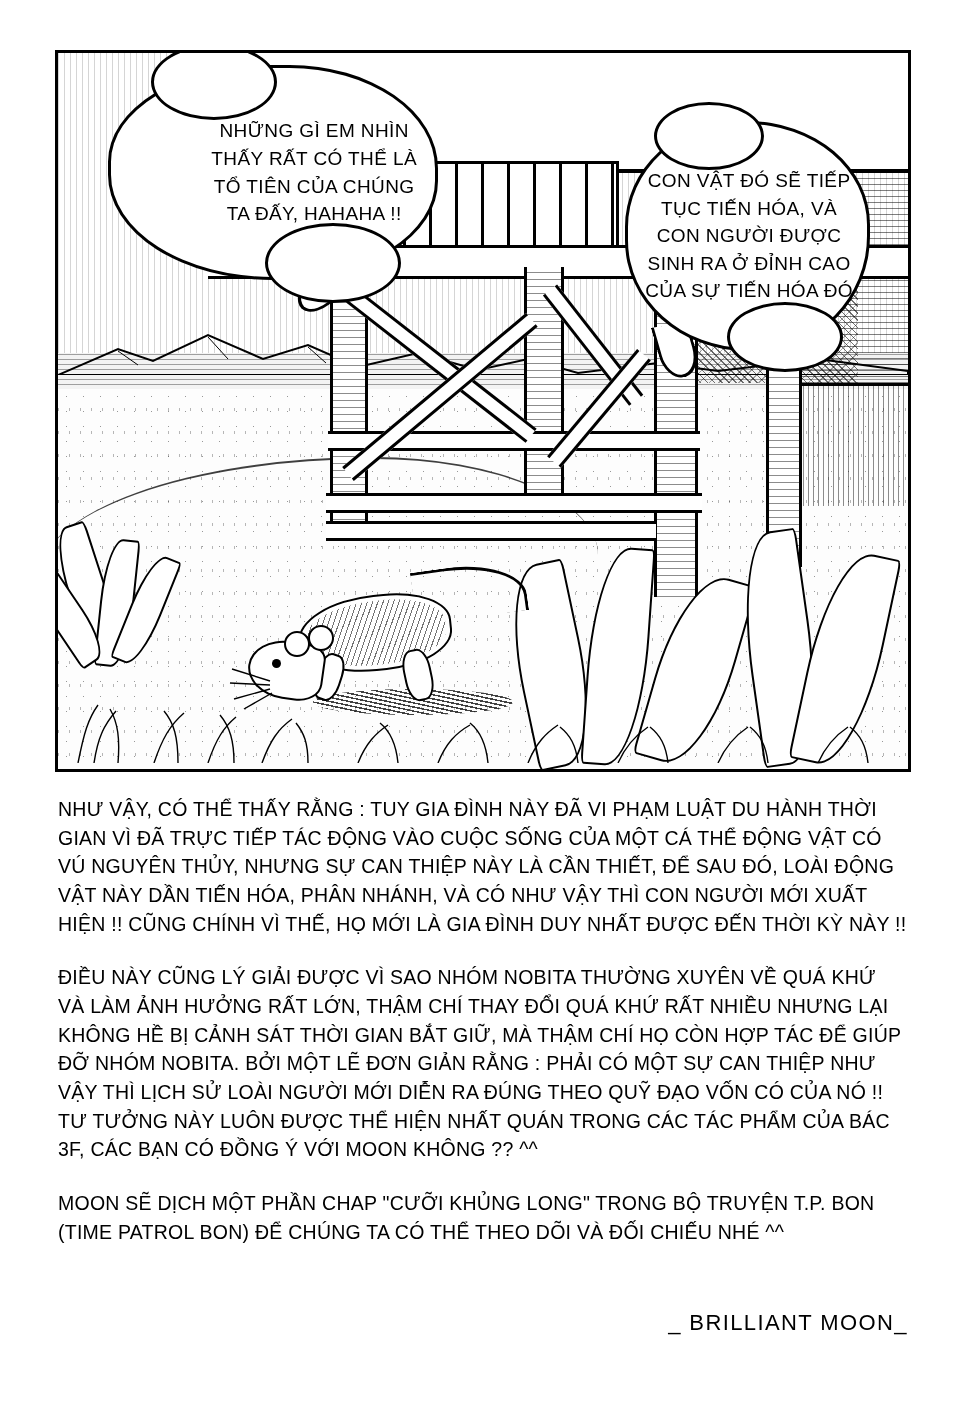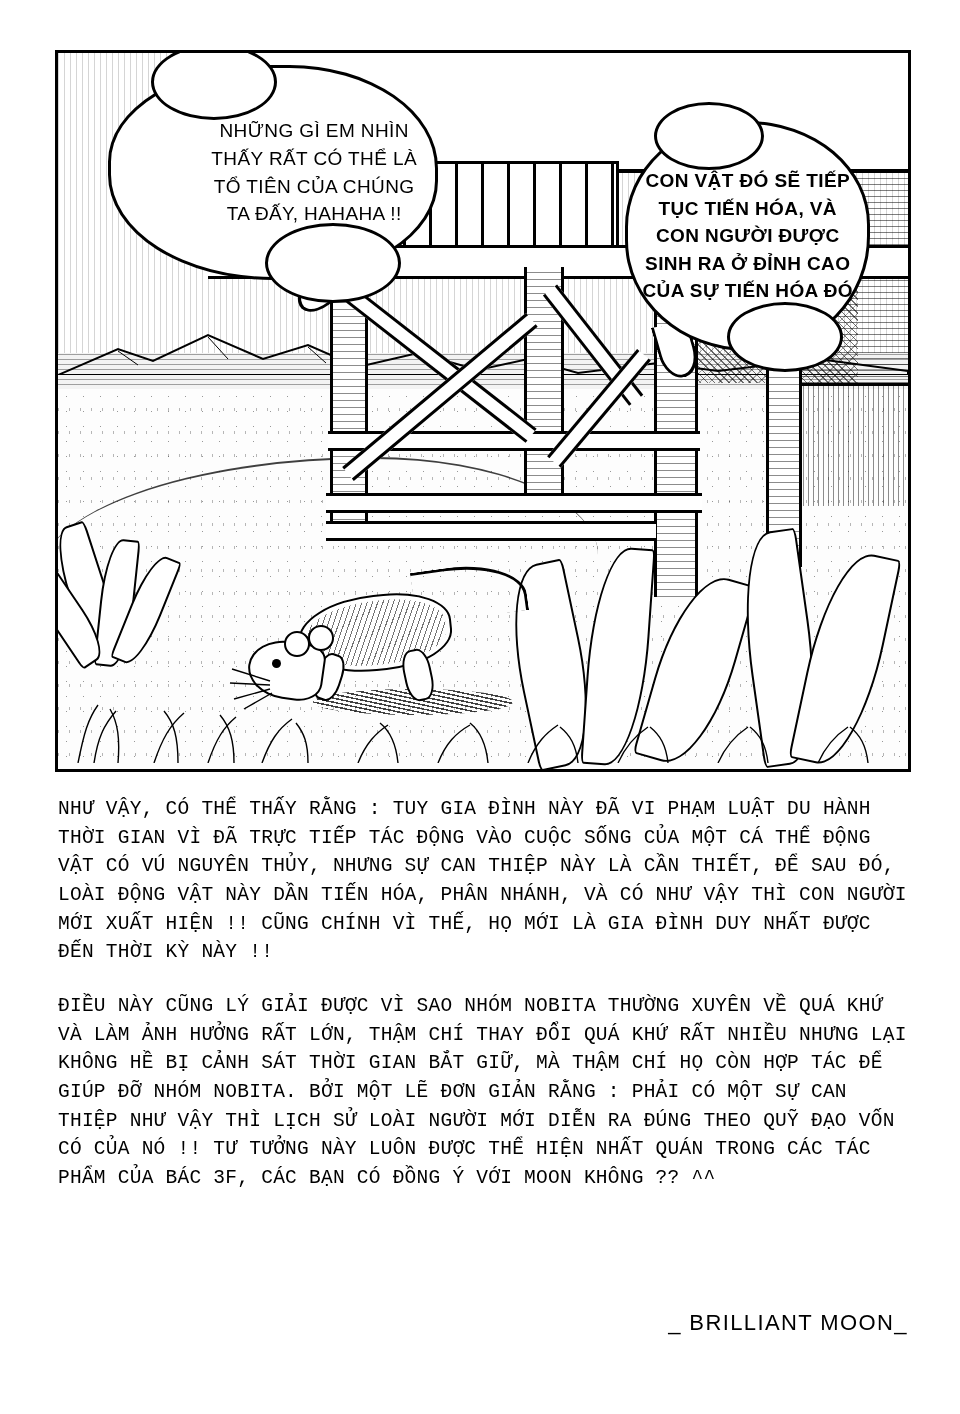--- a/index.html
+++ b/index.html
@@ -312,21 +312,20 @@
     z-index: 19;
   }
 
   .balloon-2 {
     left: 567px;
     top: 68px;
     width: 245px;
     height: 230px;
     border-radius: 47% 50% 46% 50% / 46% 45% 50% 48%;
     padding: 8px 14px;
-    font-weight: bold;
   }
   .balloon-2::before,
   .balloon-2::after {
     content: "";
     position: absolute;
     background: #fff;
     border: 3px solid #000;
     border-radius: 50%;
   }
   .balloon-2::before { width: 104px; height: 62px; left: 26px; top: -22px; }
@@ -354,21 +353,20 @@
     left: 58px;
     top: 795px;
     width: 850px;
   }
   .para {
     font-size: 19.5px;
     line-height: 1.47;
     letter-spacing: .25px;
     margin: 0 0 25px 0;
     text-align: left;
-    font-family: Liberation Mono, monospace;
   }
   .signature {
     position: absolute;
     left: 58px;
     top: 1310px;
     width: 850px;
     text-align: right;
     padding-right: 140px;
     font-size: 22px;
     letter-spacing: 1.4px;
@@ -485,15 +483,16 @@
 CON NGƯỜI ĐƯỢC
 SINH RA Ở ĐỈNH CAO
 CỦA SỰ TIẾN HÓA ĐÓ</span>
   </div>
 
 </div>
 
 <div class="article">
   <p class="para">NHƯ VẬY, CÓ THỂ THẤY RẰNG : TUY GIA ĐÌNH NÀY ĐÃ VI PHẠM LUẬT DU HÀNH THỜI GIAN VÌ ĐÃ TRỰC TIẾP TÁC ĐỘNG VÀO CUỘC SỐNG CỦA MỘT CÁ THỂ ĐỘNG VẬT CÓ VÚ NGUYÊN THỦY, NHƯNG SỰ CAN THIỆP NÀY LÀ CẦN THIẾT, ĐỂ SAU ĐÓ, LOÀI ĐỘNG VẬT NÀY DẦN TIẾN HÓA, PHÂN NHÁNH, VÀ CÓ NHƯ VẬY THÌ CON NGƯỜI MỚI XUẤT HIỆN !! CŨNG CHÍNH VÌ THẾ, HỌ MỚI LÀ GIA ĐÌNH DUY NHẤT ĐƯỢC ĐẾN THỜI KỲ NÀY !!</p>
   <p class="para">ĐIỀU NÀY CŨNG LÝ GIẢI ĐƯỢC VÌ SAO NHÓM NOBITA THƯỜNG XUYÊN VỀ QUÁ KHỨ VÀ LÀM ẢNH HƯỞNG RẤT LỚN, THẬM CHÍ THAY ĐỔI QUÁ KHỨ RẤT NHIỀU NHƯNG LẠI KHÔNG HỀ BỊ CẢNH SÁT THỜI GIAN BẮT GIỮ, MÀ THẬM CHÍ HỌ CÒN HỢP TÁC ĐỂ GIÚP ĐỠ NHÓM NOBITA. BỞI MỘT LẼ ĐƠN GIẢN RẰNG : PHẢI CÓ MỘT SỰ CAN THIỆP NHƯ VẬY THÌ LỊCH SỬ LOÀI NGƯỜI MỚI DIỄN RA ĐÚNG THEO QUỸ ĐẠO VỐN CÓ CỦA NÓ !! TƯ TƯỞNG NÀY LUÔN ĐƯỢC THỂ HIỆN NHẤT QUÁN TRONG CÁC TÁC PHẨM CỦA BÁC 3F, CÁC BẠN CÓ ĐỒNG Ý VỚI MOON KHÔNG ?? ^^</p>
+  <p class="para">MOON SẼ DỊCH MỘT PHẦN CHAP "CƯỠI KHỦNG LONG" TRONG BỘ TRUYỆN T.P. BON (TIME PATROL BON) ĐỂ CHÚNG TA CÓ THỂ THEO DÕI VÀ ĐỐI CHIẾU NHÉ ^^</p>
 </div>
 
 <div class="signature">_ BRILLIANT MOON_</div>
 
 </body></html>

